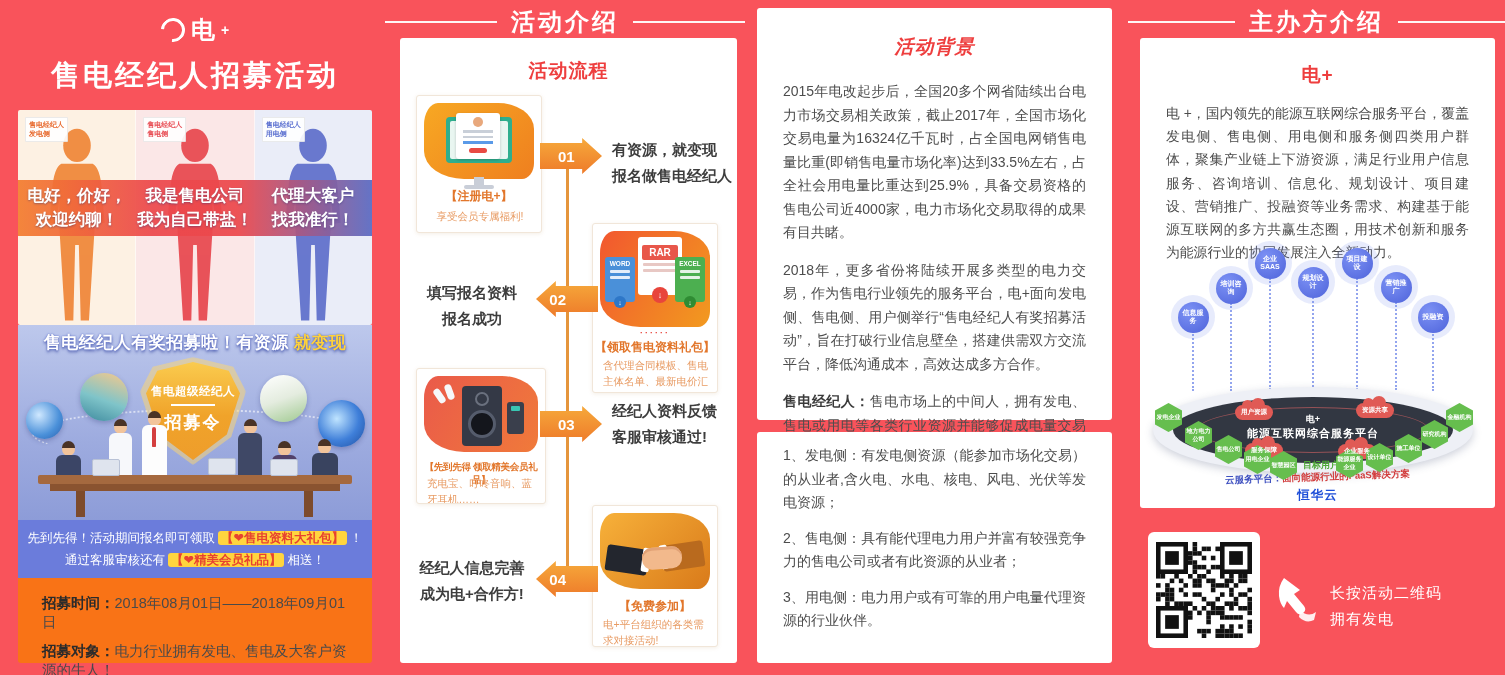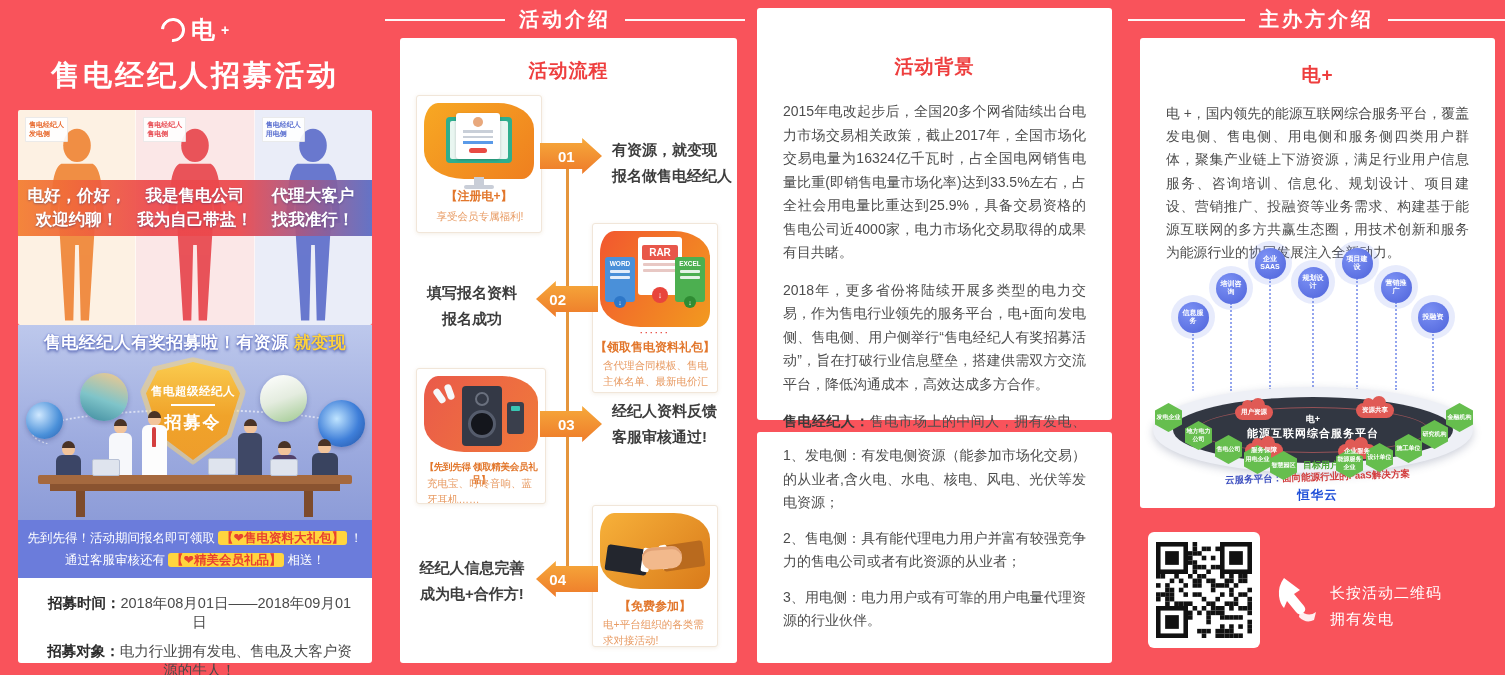--- a/index.html
+++ b/index.html
@@ -46,29 +46,29 @@
   .tableskirt{position:absolute;left:32px;top:159px;width:290px;height:7px;background:#8a5330;}
   .tableleg{position:absolute;top:166px;width:9px;height:26px;background:#7d4b2c;}
   .p-head{position:absolute;width:13px;height:13px;border-radius:50%;background:#f2c49b;}
   .p-hair{position:absolute;width:13px;height:7px;border-radius:7px 7px 0 0;background:#4a3326;}
   .p-body{position:absolute;border-radius:6px 6px 2px 2px;}
   .laptop{position:absolute;width:26px;height:15px;background:#dfe4ee;border:1px solid #b9c2d6;border-radius:2px;}
 
   #promo{left:18px;top:520px;width:354px;height:58px;background:#6B7CDB;color:#fff;
       display:flex;flex-direction:column;justify-content:center;gap:5px;font-size:12.5px;text-align:center;}
   .pill{background:#FFD53E;color:#E8432F;font-weight:bold;border-radius:3px;padding:0 3px;margin:0 3px;}
-  #info{left:18px;top:578px;width:354px;height:85px;background:#ffffff;border-radius:0 0 3px 3px;
-      padding:16px 15px 0 24px;box-sizing:border-box;font-size:14.5px;color:#4a4a4a;text-align:center;}
+  #info{left:18px;top:578px;width:354px;height:85px;background:#f97316;border-radius:0 0 3px 3px;
+      padding:16px 15px 0 24px;box-sizing:border-box;font-size:14.5px;color:#4a4a4a;}
   #info .row{margin-bottom:10px;}
   #info .lbl{font-weight:bold;color:#2b2b2b;}
 
   
   .sec-header{position:absolute;display:flex;align-items:center;gap:14px;color:#fff;}
   .sec-header .hline{flex:1;height:2px;background:rgba(255,255,255,.95);}
-  .sec-header .htext{font-size:20px;font-weight:bold;letter-spacing:3px;}
+  .sec-header .htext{font-size:24px;font-weight:bold;letter-spacing:3px;}
 
   
   #flow-card{left:400px;top:38px;width:337px;height:625px;}
   #flow-title{margin-top:20px;}
   #timeline{position:absolute;left:166px;top:118px;width:3px;height:424px;background:#E5953C;}
   .stepbox{position:absolute;background:#fff;border:1px solid #f1e6d9;box-shadow:0 1px 4px rgba(180,140,90,.15);border-radius:3px;overflow:hidden;}
   .blob{position:absolute;left:7px;top:7px;right:7px;height:76px;border-radius:14px 36px 12px 40px/22px 26px 16px 28px;}
   .cap{color:#E2762B;font-weight:bold;font-size:12px;text-align:center;position:absolute;left:2px;right:2px;}
   .cap.sm{font-size:9.5px;letter-spacing:-.3px;}
   .capdesc{color:#E89B63;font-size:10.5px;line-height:1.55;position:absolute;left:10px;right:8px;text-align:left;}
@@ -102,21 +102,21 @@
   
   .hs-sleeveL{position:absolute;left:6px;top:34px;width:42px;height:26px;background:#23262e;transform:rotate(8deg);border-radius:3px;}
   .hs-sleeveR{position:absolute;right:6px;top:30px;width:42px;height:26px;background:#b96a1e;transform:rotate(-8deg);border-radius:3px;}
   .hs-cuff{position:absolute;width:8px;height:24px;background:#fff;border-radius:2px;}
   .hs-hands{position:absolute;left:42px;top:34px;width:40px;height:22px;background:#f2b98c;border-radius:10px;transform:rotate(-4deg);box-shadow:0 3px 0 #e2a276 inset;}
 
   
   .bodytext{color:#4d4d4d;font-size:14px;line-height:1.68;text-align:justify;margin:14px 26px 0;}
   .bodytext b{color:#3a3a3a;}
   #bg-card{left:757px;top:8px;width:355px;height:412px;}
-  #bg-card .card-title{margin-top:46px;}
+  #bg-card .card-title{margin-top:26px;font-style:italic;}
   #target-card{left:757px;top:432px;width:355px;height:231px;}
   #target-card .card-title{margin-top:24px;}
   #target-card .bodytext{margin-top:12px;}
 
   
   #host-card{left:1140px;top:38px;width:355px;height:470px;}
   #host-card .card-title{margin-top:24px;}
   #diagram{position:absolute;left:0;top:205px;width:355px;height:255px;}
   .bubble{position:absolute;width:44px;height:44px;border-radius:50%;background:rgba(122,142,236,.18);display:flex;align-items:center;justify-content:center;}
   .bubble .in{width:31px;height:31px;border-radius:50%;background:radial-gradient(circle at 35% 30%,#7d92f5,#4e63da);

